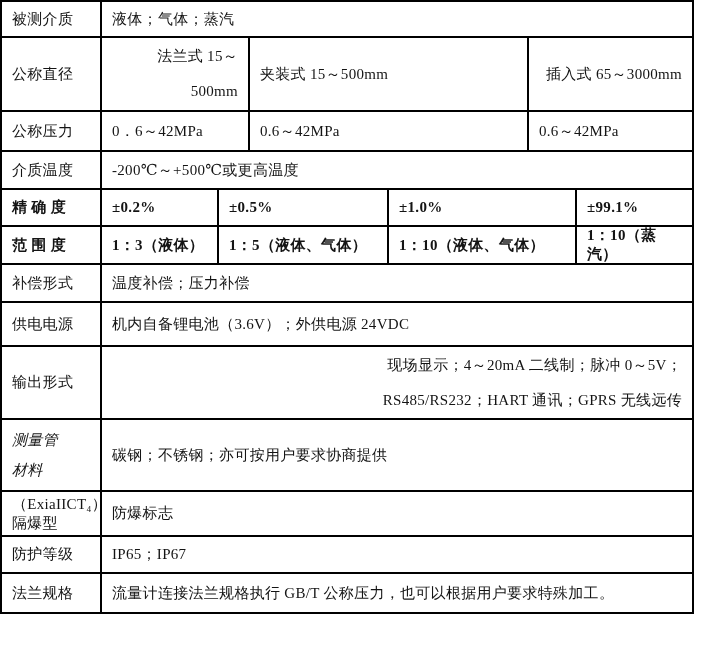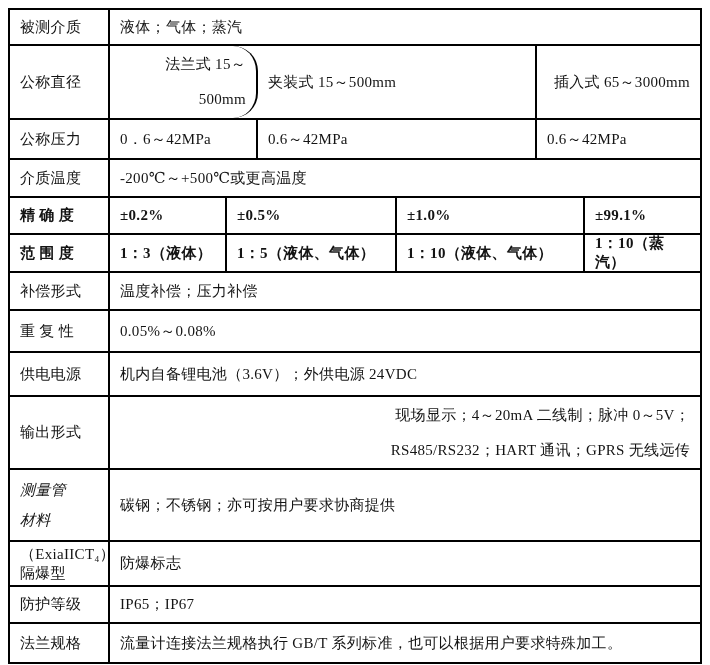--- a/index.html
+++ b/index.html
@@ -1,28 +1,28 @@
 <!DOCTYPE html>
 <html><head>
 <meta charset="utf-8">
 <style>
   html,body{margin:0;padding:0;background:#ffffff;}
   body{font-family:"Liberation Serif","DejaVu Serif",serif;color:#141414;}
-  .page{width:710px;height:665px;box-sizing:border-box;padding:8px;background:#ffffff;}
+  .page{width:710px;height:665px;box-sizing:border-box;padding:0;background:#ffffff;}
   .spec-table{width:694px;border:2px solid #000000;box-sizing:border-box;background:#ffffff;}
   .row{display:grid;box-sizing:border-box;border-bottom:2px solid #000000;}
   .row:last-child{border-bottom:none;}
   .g2{grid-template-columns:100px 1fr;}
   .g4{grid-template-columns:100px 148px 279px 1fr;}
   .g5{grid-template-columns:100px 117px 170px 188px 1fr;font-weight:bold;}
   .cell{display:flex;align-items:center;padding:0 10px;border-right:2px solid #000000;
         box-sizing:border-box;overflow:hidden;font-size:15px;letter-spacing:0.3px;}
   .cell:last-child{border-right:none;}
   .t{display:block;width:100%;white-space:pre-line;}
-  .justify{text-align:justify;border-radius:25px;}
+  .justify{text-align:justify;}
   .lh-tall .t{line-height:35px;text-align:right;}
   .lh-mid .t{line-height:30px;font-style:italic;}
 </style>
 </head>
 <body>
 
 <div class="page">
   <div class="spec-table">
 
     <div class="row g2" style="height:36px">
@@ -111,28 +111,20 @@
 
     <div class="row g2" style="height:38px">
       <div class="cell label">
           <span class="t">补偿形式</span>
         </div>
       <div class="cell value">
           <span class="t">温度补偿；压力补偿</span>
         </div>
     </div>
 
-    <div class="row g2" style="height:42px">
-      <div class="cell label">
-          <span class="t">重 复 性</span>
-        </div>
-      <div class="cell value">
-          <span class="t">0.05%～0.08%</span>
-        </div>
-    </div>
 
     <div class="row g2" style="height:44px">
       <div class="cell label">
           <span class="t">供电电源</span>
         </div>
       <div class="cell value">
           <span class="t">机内自备锂电池（3.6V）；外供电源 24VDC</span>
         </div>
     </div>
 
@@ -172,18 +164,18 @@
       <div class="cell value">
           <span class="t">IP65；IP67</span>
         </div>
     </div>
 
     <div class="row g2" style="height:38px">
       <div class="cell label">
           <span class="t">法兰规格</span>
         </div>
       <div class="cell value">
-          <span class="t">流量计连接法兰规格执行 GB/T 系列标准，也可以根据用户要求特殊加工。</span>
+          <span class="t">流量计连接法兰规格执行 GB/T 公称压力，也可以根据用户要求特殊加工。</span>
         </div>
     </div>
 
   </div>
 </div>
 
 </body></html>

